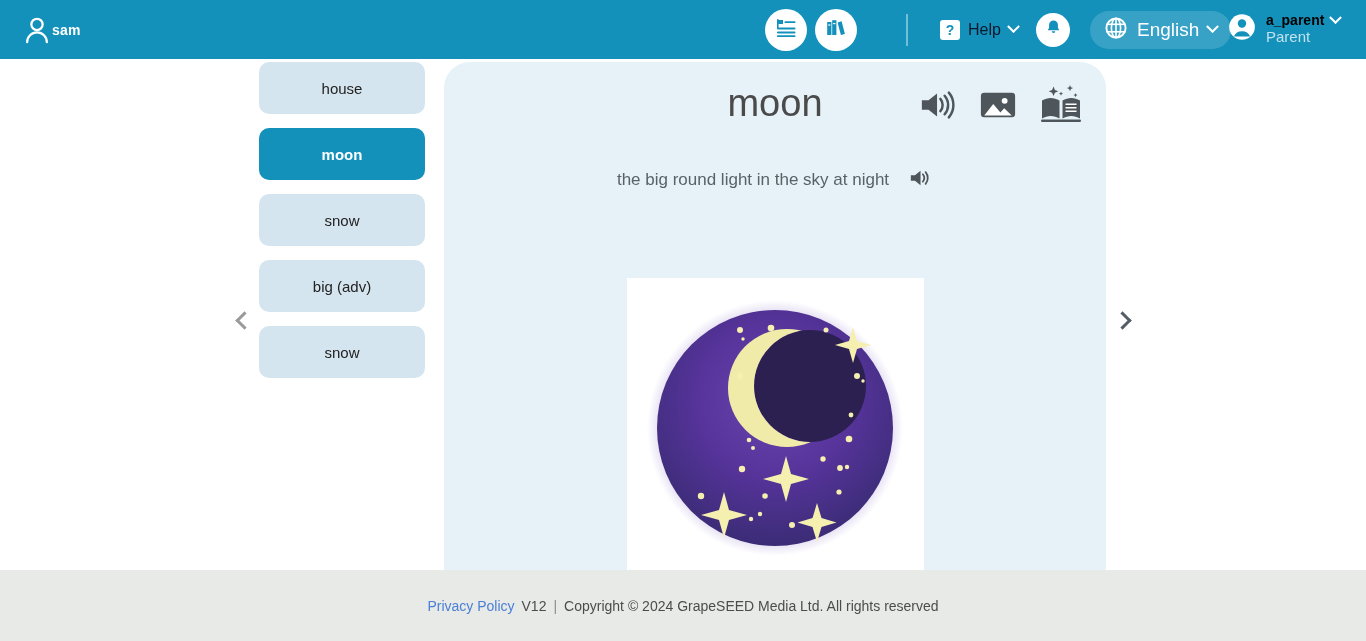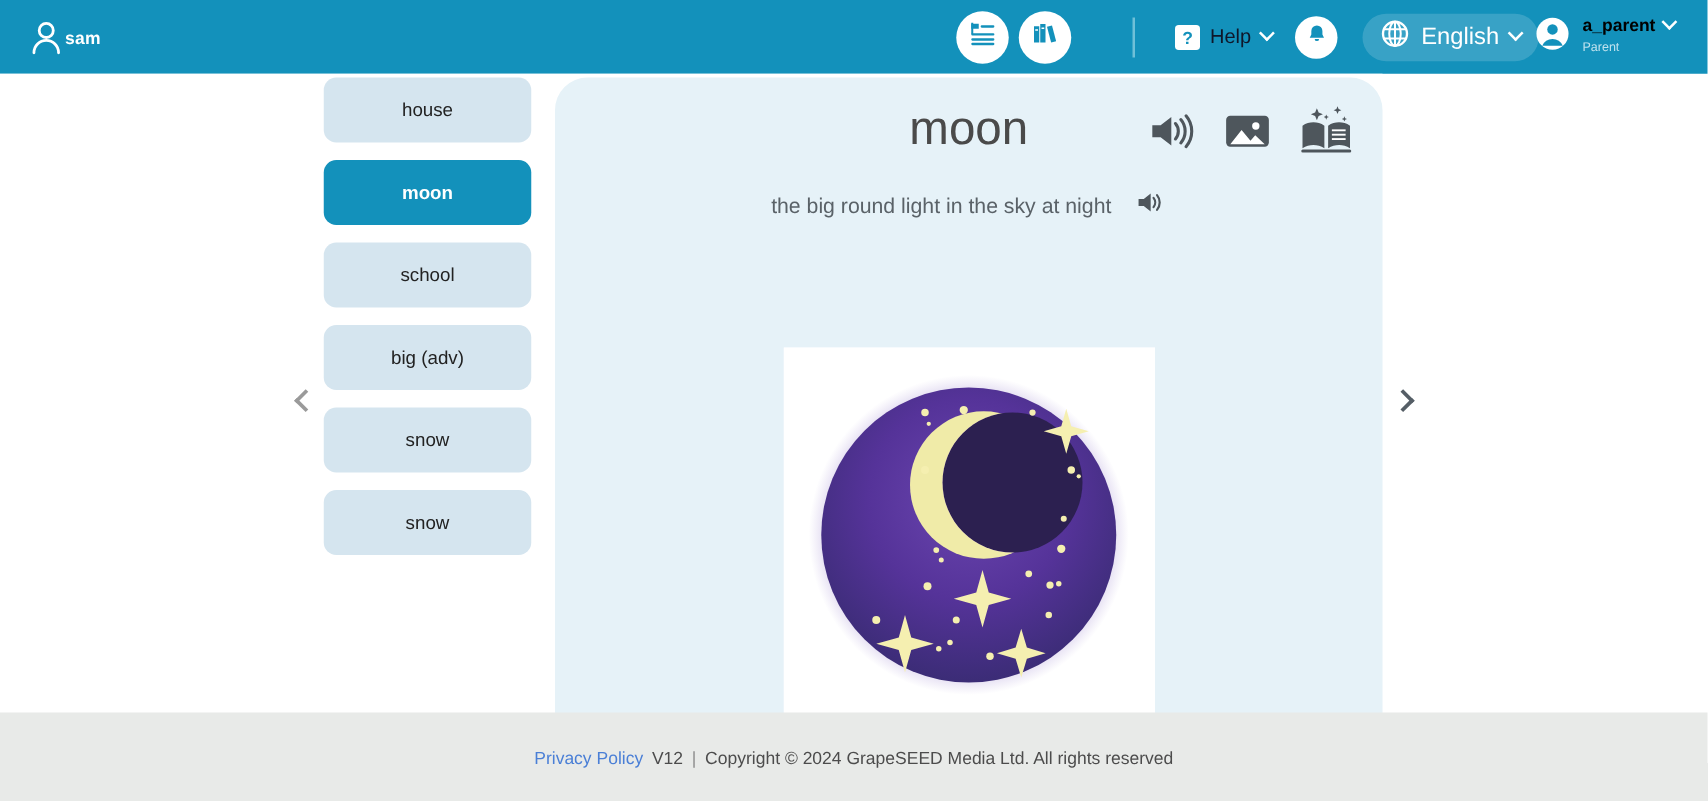--- a/index.html
+++ b/index.html
@@ -112,27 +112,27 @@
     display: flex;
     align-items: center;
     gap: 10px;
     cursor: pointer;
   }
   .hdr-user-txt { line-height: 1.15; }
   .hdr-user-name {
     color: #000000; font-size: 14px; font-weight: bold;
     display: flex; align-items: center; gap: 7px;
   }
-  .hdr-user-role { color: #bfe2ee; font-size: 10px; }
+  .hdr-user-role { color: #bfe2ee; font-size: 15px; }
 
   
   .stage {
     position: absolute;
     top: 59px; left: 0;
-    width: 1106px;
+    width: 1366px;
     height: 511px;
     background: #ffffff;
   }
 
   
   .wordlist {
     position: absolute;
     left: 259px;
     top: 3px;
     width: 166px;
@@ -202,21 +202,21 @@
     position: absolute;
     top: 22px;
     left: 475px;
     display: flex;
     align-items: center;
     gap: 22px;
   }
   .panel-icon { cursor: pointer; display: block; }
   .definition-row {
     position: absolute;
-    top: 90px;
+    top: 106px;
     left: 0; right: 0;
     display: flex;
     align-items: center;
     justify-content: center;
     gap: 20px;
   }
   .definition-txt {
     font-size: 17px;
     color: #5a6268;
   }
@@ -339,23 +339,22 @@
       <span class="hdr-user-role">Parent</span>
     </span>
   </div>
 </div>
 
 <div class="stage">
 
   <div class="wordlist">
     <button class="word-btn">house</button>
     <button class="word-btn active">moon</button>
-    <button class="word-btn">school</button>
+    <button class="word-btn">snow</button>
     <button class="word-btn">big (adv)</button>
-    <button class="word-btn">snow</button>
     <button class="word-btn">snow</button>
   </div>
 
   <div class="nav-arrow left">
     <span class="arrow-glyph"></span>
   </div>
   <div class="nav-arrow right">
     <span class="arrow-glyph"></span>
   </div>
 

